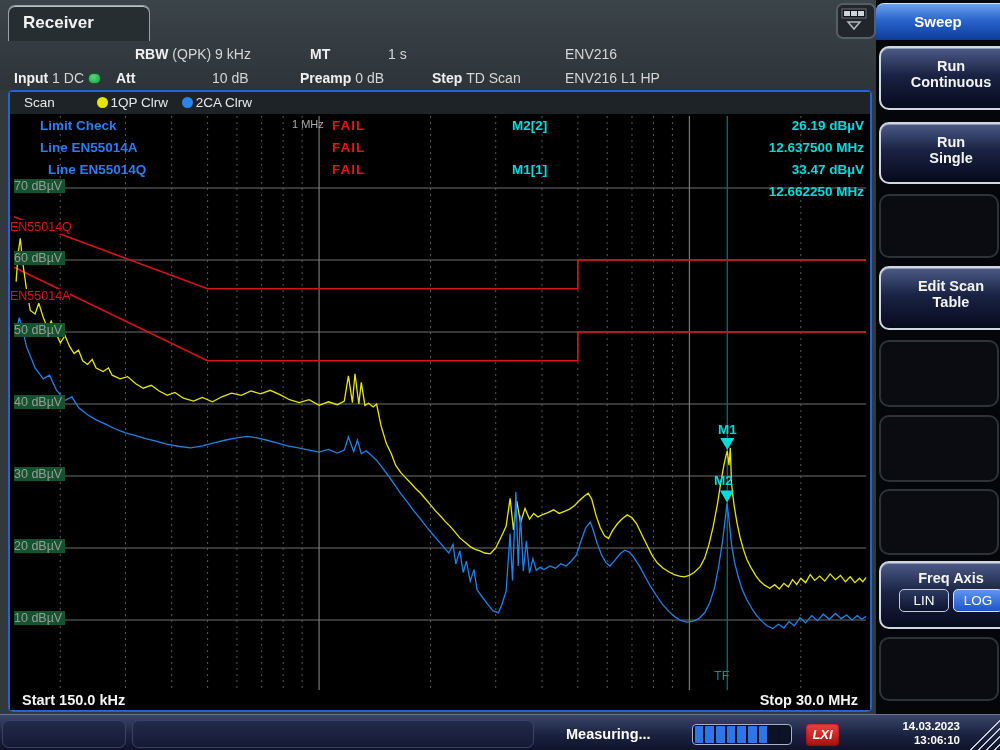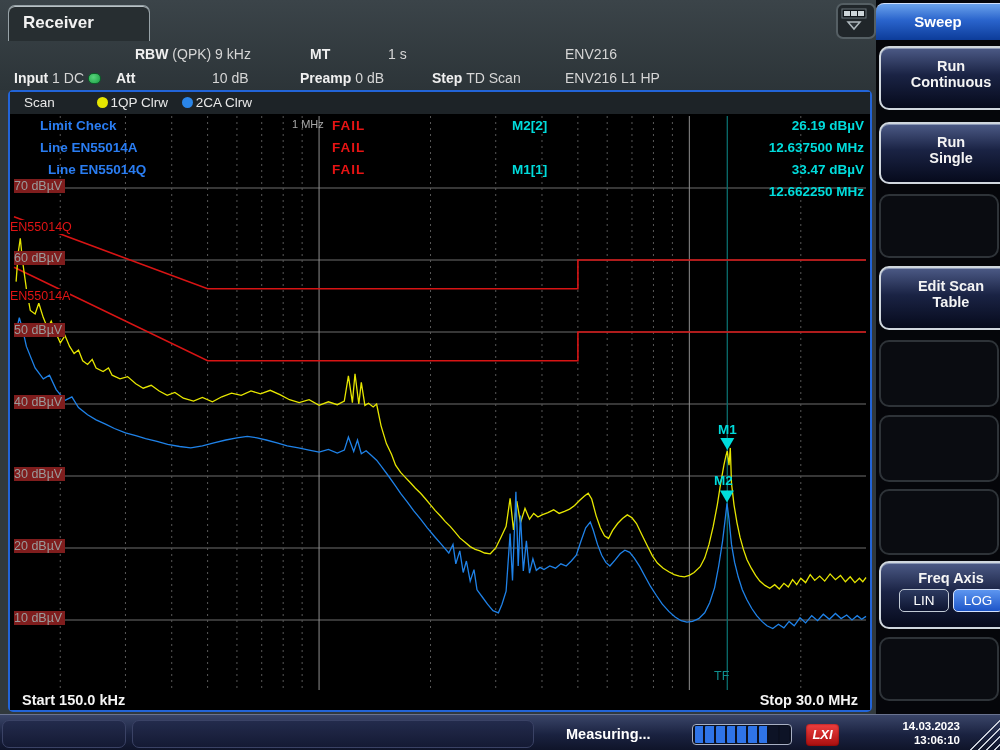--- a/index.html
+++ b/index.html
@@ -14,21 +14,21 @@
   .tbicon{position:absolute;left:836px;top:3px;width:36px;height:32px;background:#20262a;border:2px solid #555f64;border-radius:7px;}
   
   .win{position:absolute;left:8px;top:90px;width:860px;height:618px;background:#000;border:2px solid #2264d8;border-radius:5px;}
   .legend{position:absolute;left:0;top:0;width:100%;height:22px;background:#1d2327;color:#e8e8e8;font-size:13.5px;line-height:22px;}
   .legend .dot{display:inline-block;width:11px;height:11px;border-radius:6px;vertical-align:-1px;margin-right:3px;}
   .plotwrap{position:absolute;left:0;top:0;width:860px;height:618px;}
   .ov{position:absolute;font-size:13px;white-space:nowrap;}
   .binfo{color:#2a7df2;font-weight:bold;font-size:13.5px;}
   .fail{color:#e81414;font-weight:bold;font-size:13.5px;letter-spacing:1px;}
   .mkr{color:#00dcdc;font-weight:bold;font-size:13.5px;}
-  .ylab{color:#9b9b9b;font-size:12.5px;background:#7f1d1d;padding-right:3px;}
+  .ylab{color:#9b9b9b;font-size:12.5px;background:#14532d;padding-right:3px;}
   .redlab{color:#e01414;font-size:12.5px;background:#000;}
   .graylab{color:#a8a8a8;font-size:11px;}
   .teal{color:#0f8f8f;font-size:12.5px;}
   .axisbar{position:absolute;left:0;bottom:0;width:100%;height:20px;background:#000;color:#f4f4f4;font-size:14.5px;font-weight:bold;line-height:20px;}
   
   .side{position:absolute;left:876px;top:0;width:124px;height:714px;background:#05060a;}
   .sweephdr{position:absolute;left:0;top:3px;width:124px;height:36px;background:linear-gradient(#6aa2ec,#2a64cc 45%,#0c3c9a);border-radius:8px 0 0 0;border-top:1px solid #cfe0ff;color:#fff;font-size:15px;font-weight:bold;text-align:center;line-height:36px;}
   .skey{position:absolute;left:3px;width:116px;border-radius:10px;}
   .skey.lbl{background:linear-gradient(#4c5a86 0%,#1a2344 45%,#060a1c 100%);border:2px solid #d0d7de;box-shadow:inset 0 1px 0 #8d9ab8;color:#f4f4f4;font-size:14.5px;font-weight:bold;text-align:center;padding-left:12px;}
   .skey.empty{background:#0a0c11;border:2px solid #2e3338;}

